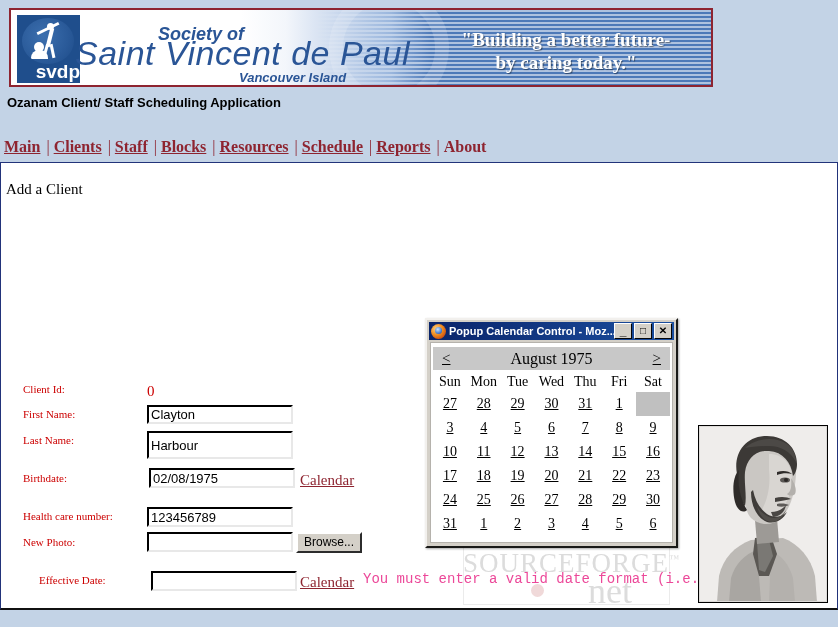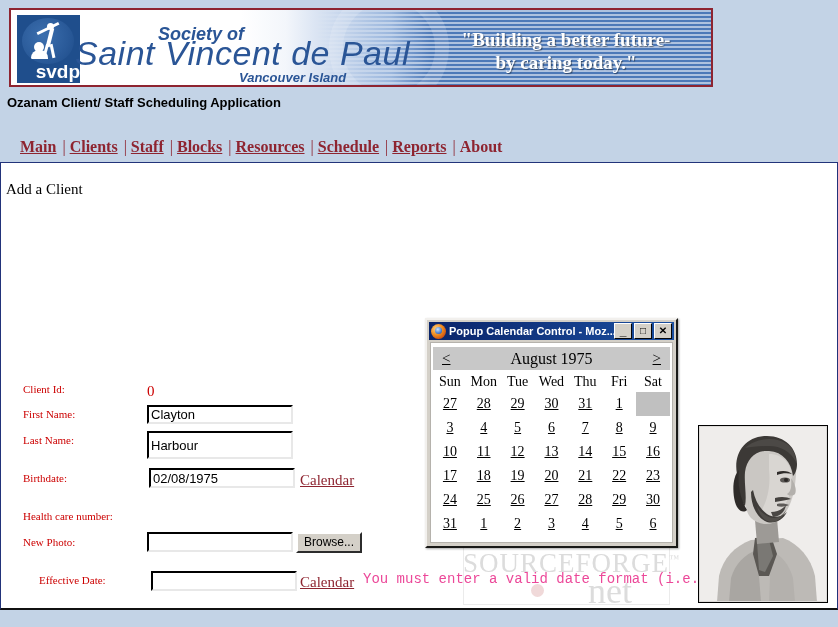--- a/index.html
+++ b/index.html
@@ -163,21 +163,21 @@
     text-decoration: underline;
     cursor: pointer;
   }
   .nav-link.no-underline { text-decoration: none; }
   .nav-sep {
     font-family: "Liberation Serif", serif;
     font-size: 16px;
     color: #8e2430;
     padding: 0 4px 0 6px;
   }
-  .nav-first { margin-left: 20px; }
+  .nav-first { margin-left: 4px; }
 
   
   .content {
     position: absolute;
     left: 0; top: 162px;
     width: 838px; height: 448px;
     background: #ffffff;
     border-top: 1px solid #22337a;
     border-left: 1px solid #22337a;
     border-right: 1px solid #22337a;
@@ -467,20 +467,21 @@
     <input class="txt" style="left: 146px; top: 242px; width: 146px; height: 19px;" value="Clayton">
 
     <div class="form-label" style="left:22px; top:271px;">Last Name:</div>
     <input class="txt" style="left: 146px; top: 268px; width: 146px; height: 28px;" value="Harbour">
 
     <div class="form-label" style="left:22px; top:309px;">Birthdate:</div>
     <input class="txt" style="left: 148px; top: 305px; width: 146px; height: 20px;" value="02/08/1975">
     <div class="cal-link" style="left:299px; top:309px;">Calendar</div>
 
     <div class="form-label" style="left:22px; top:347px;">Health care number:</div>
+    <input class="txt" style="left: 146px; top: 344px; width: 146px; height: 20px;" value="123456789">
 
     <div class="form-label" style="left:22px; top:373px;">New Photo:</div>
     <input class="txt" style="left: 146px; top: 369px; width: 146px; height: 20px;" value="">
     <button class="browse-btn" style="left:295px; top:369px;">Browse...</button>
 
     <div class="form-label" style="left:38px; top:411px;">Effective Date:</div>
     <input class="txt" style="left: 150px; top: 408px; width: 146px; height: 20px;" value="">
     <div class="cal-link" style="left:299px; top:411px;">Calendar</div>
 
     <div class="err-msg">You must enter a valid date format (i.e. yyyy/mm/dd)</div>

